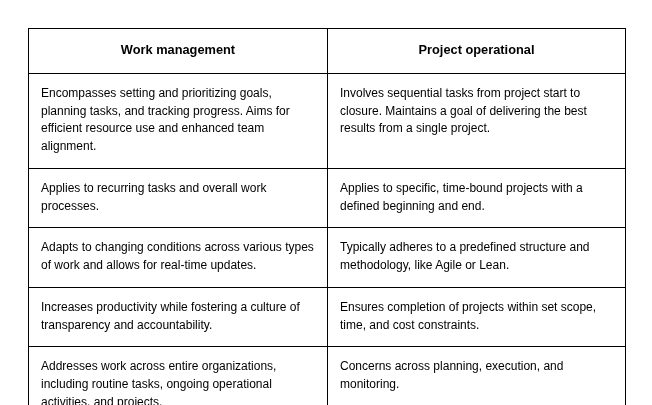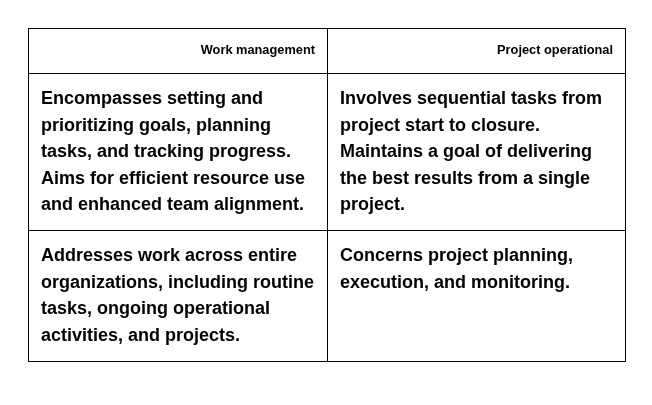--- a/index.html
+++ b/index.html
@@ -27,27 +27,26 @@
     border-collapse: collapse;
     width: 597px;
     table-layout: fixed;
     background: #ffffff;
   }
   table.comparison th,
   table.comparison td {
     border: 1px solid #000000;
     vertical-align: top;
     padding: 11px 12px 12px 12px;
-    font-size: 18px;
+    font-size: 12px;
     line-height: 1.48;
     color: #000000;
-    font-weight: bold;
   }
   table.comparison th {
-    text-align: right;
+    text-align: center;
     font-weight: bold;
     font-size: 12.8px;
     padding-top: 12px;
     padding-bottom: 13px;
   }
   table.comparison col.c1 { width: 299px; }
   table.comparison col.c2 { width: 298px; }
   .cell-text {
     display: block;
     white-space: pre-line;
@@ -73,22 +72,46 @@
         <tr>
           <td>
               <span class="cell-text">Encompasses setting and prioritizing goals, planning tasks, and tracking progress. Aims for efficient resource use and enhanced team alignment.</span>
             </td>
           <td>
               <span class="cell-text">Involves sequential tasks from project start to closure. Maintains a goal of delivering the best results from a single project.</span>
             </td>
         </tr>
         <tr>
           <td>
+              <span class="cell-text">Applies to recurring tasks and overall work processes.</span>
+            </td>
+          <td>
+              <span class="cell-text">Applies to specific, time-bound projects with a defined beginning and end.</span>
+            </td>
+        </tr>
+        <tr>
+          <td>
+              <span class="cell-text">Adapts to changing conditions across various types of work and allows for real-time updates.</span>
+            </td>
+          <td>
+              <span class="cell-text">Typically adheres to a predefined structure and methodology, like Agile or Lean.</span>
+            </td>
+        </tr>
+        <tr>
+          <td>
+              <span class="cell-text">Increases productivity while fostering a culture of transparency and accountability.</span>
+            </td>
+          <td>
+              <span class="cell-text">Ensures completion of projects within set scope, time, and cost constraints.</span>
+            </td>
+        </tr>
+        <tr>
+          <td>
               <span class="cell-text">Addresses work across entire organizations, including routine tasks, ongoing operational activities, and projects.</span>
             </td>
           <td>
-              <span class="cell-text">Concerns project planning, execution, and monitoring.</span>
+              <span class="cell-text">Concerns across planning, execution, and monitoring.</span>
             </td>
         </tr>
       </tbody>
     </table>
   </div>
 </div>
 
 </body></html>

